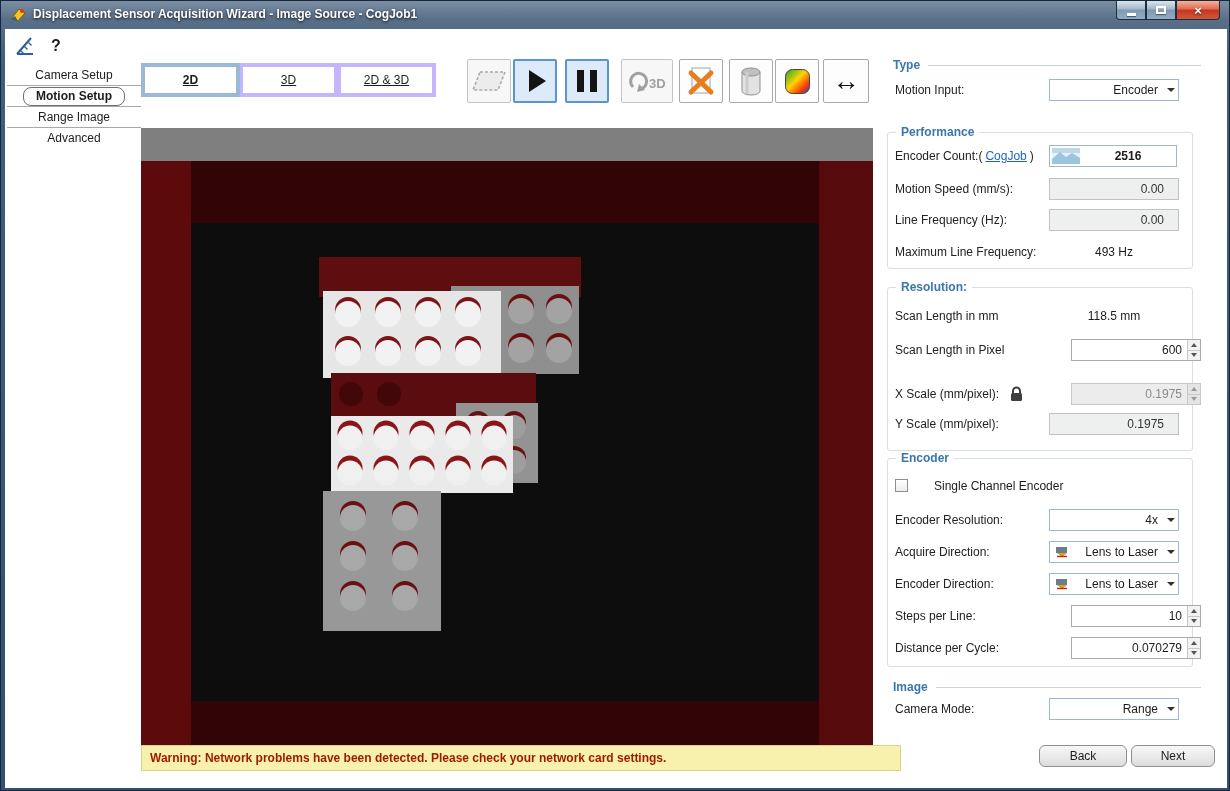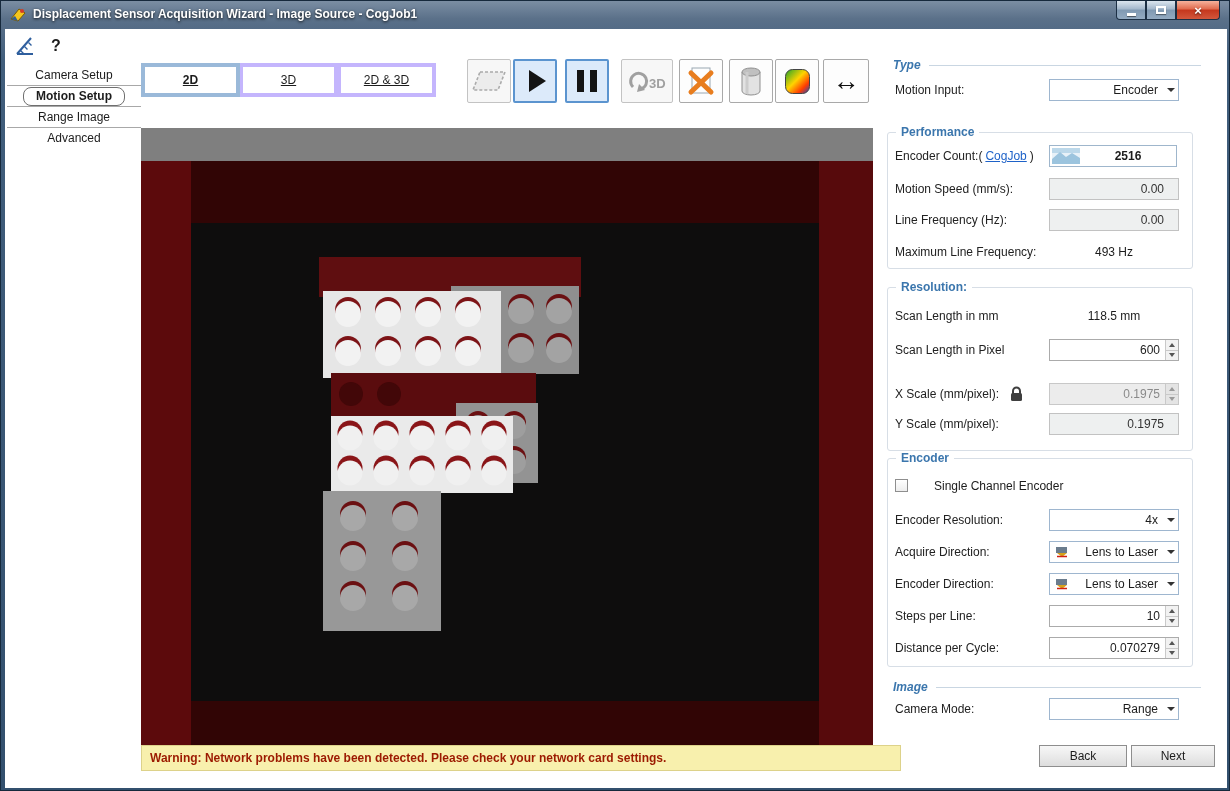--- a/index.html
+++ b/index.html
@@ -62,40 +62,40 @@
   
   .viewport { position:absolute; left:136px; top:99px; width:732px; height:617px;
     background:#7f7f7f; overflow:hidden; }
   .range-image { position:absolute; left:0; top:33px; }
   .warnbar { position:absolute; left:136px; top:716px; width:760px; height:26px;
     background:#f8f0ad; border:1px solid #ddd28a; color:#9c1a00; font-weight:bold;
     line-height:24px; padding-left:8px; white-space:nowrap; overflow:hidden; }
 
   
   .panel { position:absolute; left:868px; top:0; width:354px; height:759px; }
-  .sec-header { position:absolute; left:14px; width:314px; height:16px; display:flex; align-items:center;font-style:italic; }
+  .sec-header { position:absolute; left:14px; width:314px; height:16px; display:flex; align-items:center; }
   .hdr-txt { color:#3b76ad; font-weight:bold; margin-left:6px; }
   .hdr-line { flex:1; border-top:1px solid #c9d6e2; margin-left:8px; margin-top:1px; }
   .grp { position:absolute; left:14px; width:306px; border:1px solid #d7dee6; border-radius:3px; }
   .legend { position:absolute; left:8px; top:-8px; background:#fff; padding:0 5px;
     color:#3b76ad; font-weight:bold; }
   .row { position:absolute; left:0; width:354px; height:22px; }
   .lbl { position:absolute; left:22px; line-height:22px; color:#222; white-space:nowrap; }
   .ctl { position:absolute; left:176px; width:130px; height:22px; }
   .static-val { position:absolute; left:176px; width:130px; text-align:center; line-height:22px; }
   .link { color:#1e62c8; text-decoration:underline; margin:0 3px; cursor:pointer; }
 
   .dd { display:flex; align-items:center; border:1px solid #9eb6cf; background:#fff; height:22px; }
   .dd-icon { margin-left:4px; display:flex; }
   .dd-val { flex:1; text-align:right; padding-right:5px; white-space:nowrap; }
   .dd-arrow { width:15px; display:flex; justify-content:center; }
   .dd-arrow i { width:0; height:0; border-left:4px solid transparent;
     border-right:4px solid transparent; border-top:4px solid #333; }
 
-  .spin { display:flex; border:1px solid #ababab; background:#fff; height:22px; }
+  .spin { display:flex; border:1px solid #ababab; background:#fff; height:22px;margin-left:22px; }
   .spin .val { flex:1; text-align:right; line-height:20px; padding-right:5px; }
   .spin-btns { width:13px; border-left:1px solid #c9c9c9; display:flex; flex-direction:column; }
   .spin-btns span { flex:1; display:flex; align-items:center; justify-content:center; background:#f2f2f2; }
   .spin-btns span + span { border-top:1px solid #c9c9c9; }
   .tri-up { width:0; height:0; border-left:3px solid transparent; border-right:3px solid transparent;
     border-bottom:4px solid #555; }
   .tri-down { width:0; height:0; border-left:3px solid transparent; border-right:3px solid transparent;
     border-top:4px solid #555; }
   .spin.disabled { background:#ececec; border-color:#c8c8c8; }
   .spin.disabled .val { color:#8a8a8a; }
@@ -107,21 +107,21 @@
   .field .val { display:block; text-align:right; padding-right:14px; line-height:20px; color:#333; }
   .count-field { display:flex; align-items:center; border:1px solid #9fb6cc; background:#fff;
     height:22px; width:128px; }
   .count-field .thumb { margin-left:2px; display:flex; }
   .count-field .val { flex:1; text-align:center; font-weight:bold; }
 
   .checkbox { position:absolute; left:22px; top:4px; width:13px; height:13px;
     border:1px solid #8e8e8e; background:linear-gradient(#fff,#ededed); }
   .cb-label { position:absolute; left:42px; line-height:22px;margin-left:19px; }
 
-  .btn { position:absolute; height:22px; border:1px solid #8e8e8e; border-radius:0;
+  .btn { position:absolute; height:22px; border:1px solid #8e8e8e; border-radius:6px;
     background:linear-gradient(#f7f7f7,#ececec 45%,#dddddd); text-align:center; line-height:20px; cursor:default; }
 </style>
 </head>
 <body>
 
 <div class="window">
 
   <div class="titlebar">
     <span class="title-icon">
       <svg width="16" height="16">

